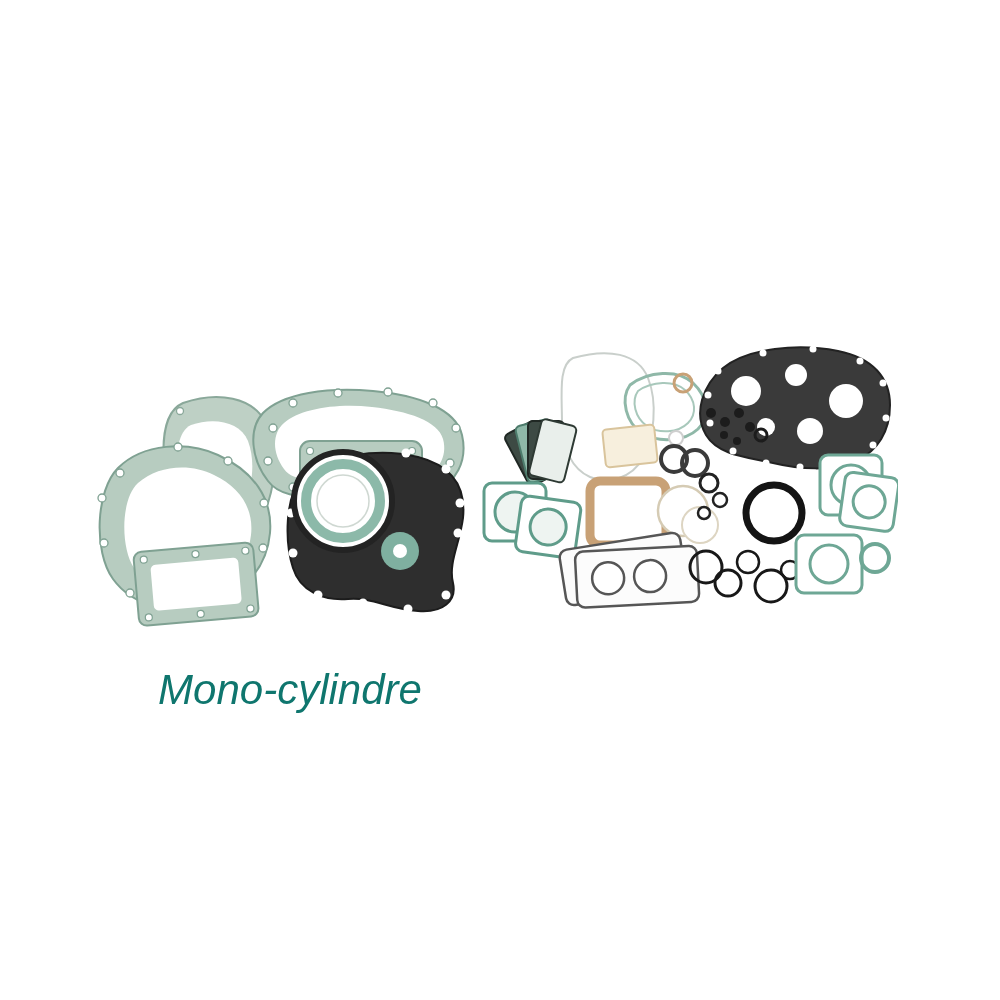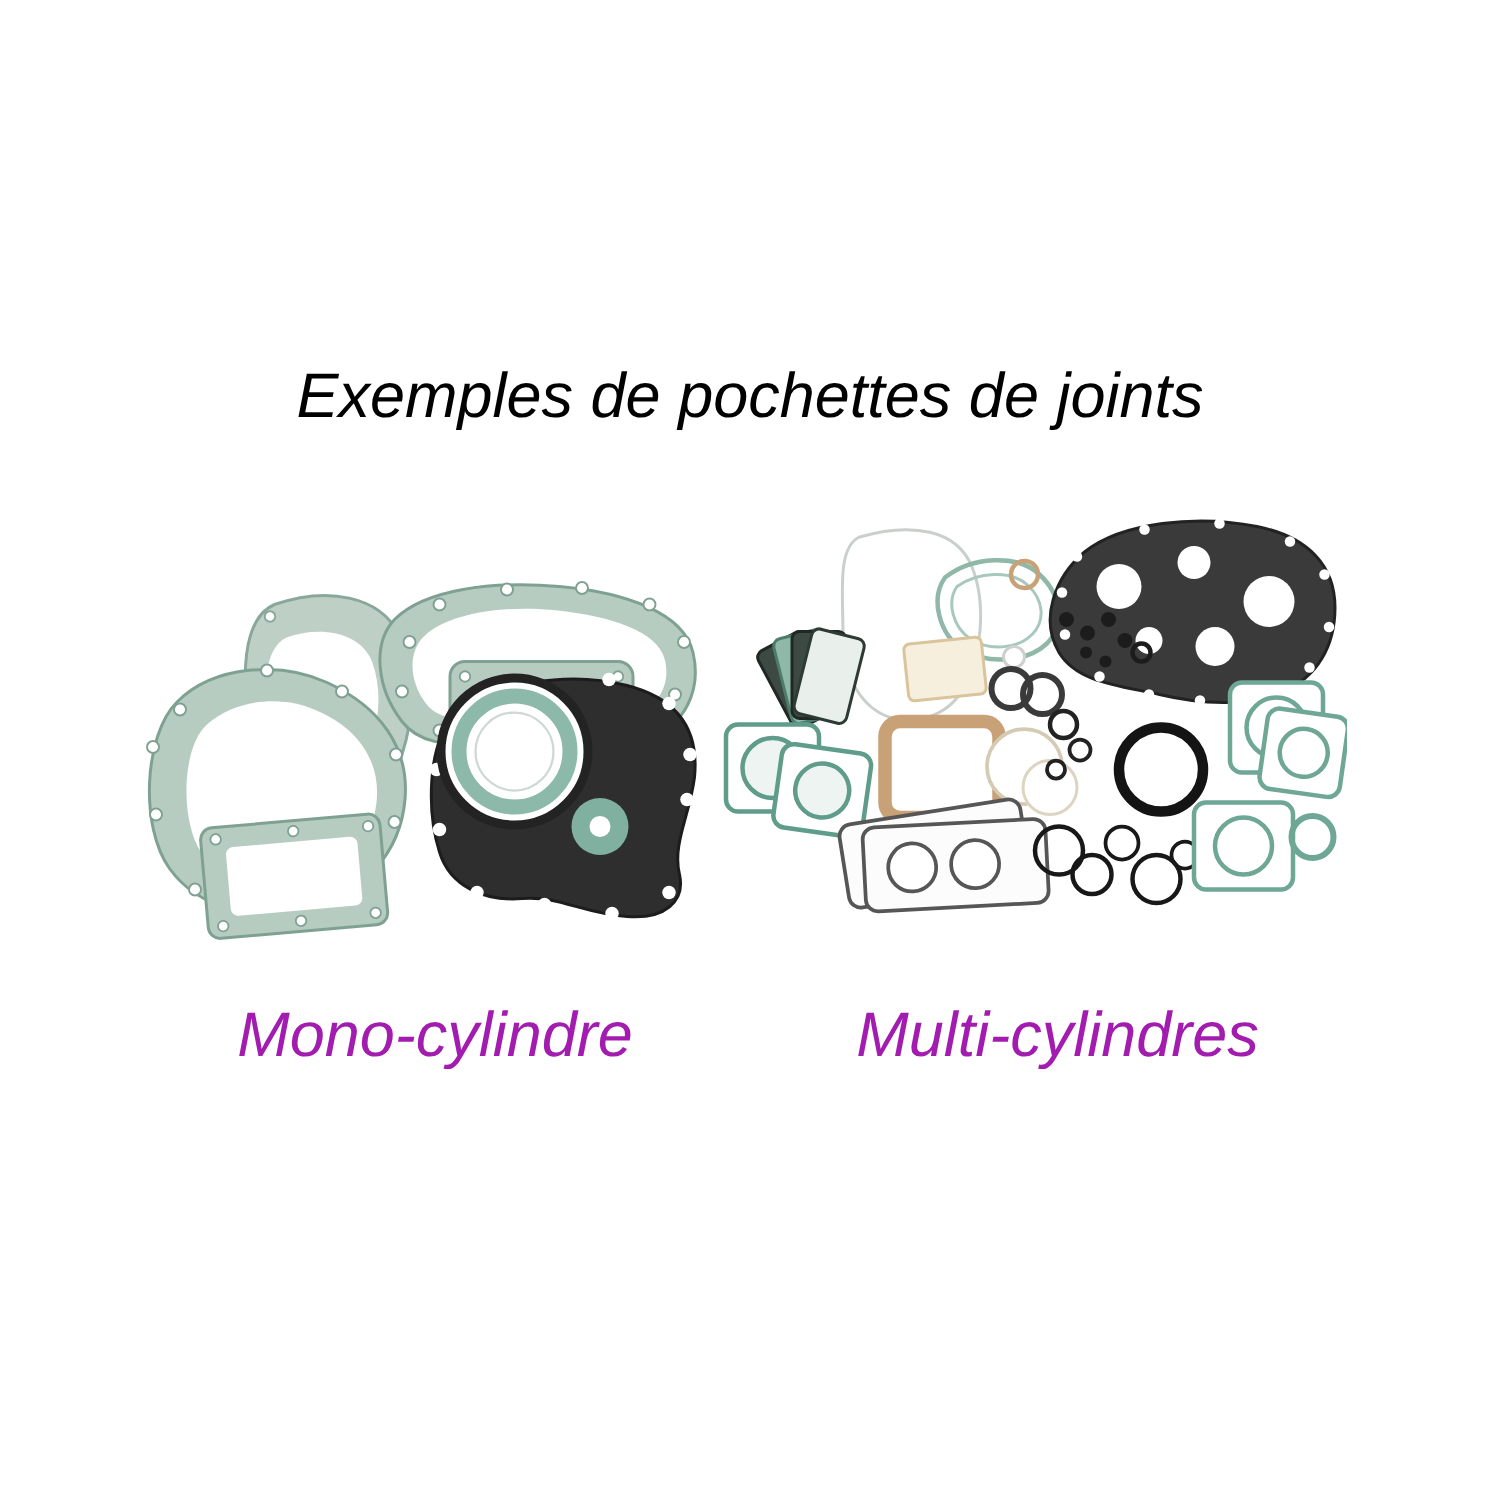--- a/index.html
+++ b/index.html
@@ -11,32 +11,31 @@
     position:absolute;top:238px;left:0;width:1000px;margin:0;
     text-align:center;font-style:italic;font-weight:normal;
     font-size:42px;line-height:1.22;color:#000;
   }
   .title span{display:block;}
   .photo{position:absolute;}
   .photo-left{left:88px;top:383px;width:388px;height:266px;}
   .photo-right{left:478px;top:343px;width:420px;height:282px;}
   .caption{
     position:absolute;top:666px;font-style:italic;font-size:42px;
-    color:#a21caf;text-align:center;white-space:nowrap;
+    color:#0f766e;text-align:center;white-space:nowrap;
   }
   .caption-left{left:95px;width:390px;}
   .caption-right{left:490px;width:430px;}
 </style>
 </head>
 <body>
 
 <div class="page">
 
   <h1 class="title">
-    <span>Exemples de pochettes de joints</span>
   </h1>
 
   <svg class="photo photo-left" viewBox="0 0 388 266" xmlns="http://www.w3.org/2000/svg">
 
     <g>
       <path d="M95,20 C130,8 165,14 178,40 C190,65 188,95 180,120 C172,147 150,158 125,152 C100,146 82,128 78,100 C74,72 72,30 95,20 Z" fill="#bed0c5" stroke="#8aa89a" stroke-width="2"></path>
       <path d="M103,42 C125,34 152,38 160,58 C168,80 164,105 155,122 C146,138 128,142 112,136 C96,130 88,112 88,92 C88,70 90,48 103,42 Z" fill="#ffffff"></path>
       <g fill="#ffffff" stroke="#8aa89a" stroke-width="1.3">
         <circle cx="92" cy="28" r="3.5"></circle>
           <circle cx="172" cy="40" r="3.5"></circle>
@@ -264,15 +263,14 @@
 
     <g>
       <rect x="318" y="192" width="66" height="58" rx="8" fill="#ffffff" stroke="#6ea795" stroke-width="3"></rect>
       <circle cx="351" cy="221" r="19" fill="#ffffff" stroke="#6ea795" stroke-width="3"></circle>
       <circle cx="397" cy="215" r="14" fill="none" stroke="#6ea795" stroke-width="4"></circle>
     </g>
   </svg>
 
   <div class="caption caption-left">Mono-cylindre</div>
 
-  <div class="caption caption-right">Multi-cylindres</div>
 
 </div>
 
 </body></html>

